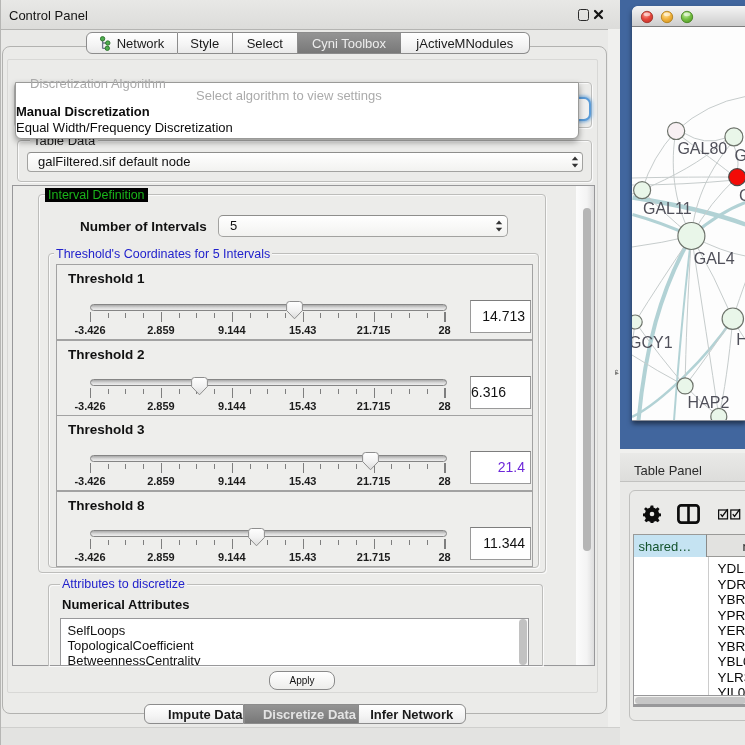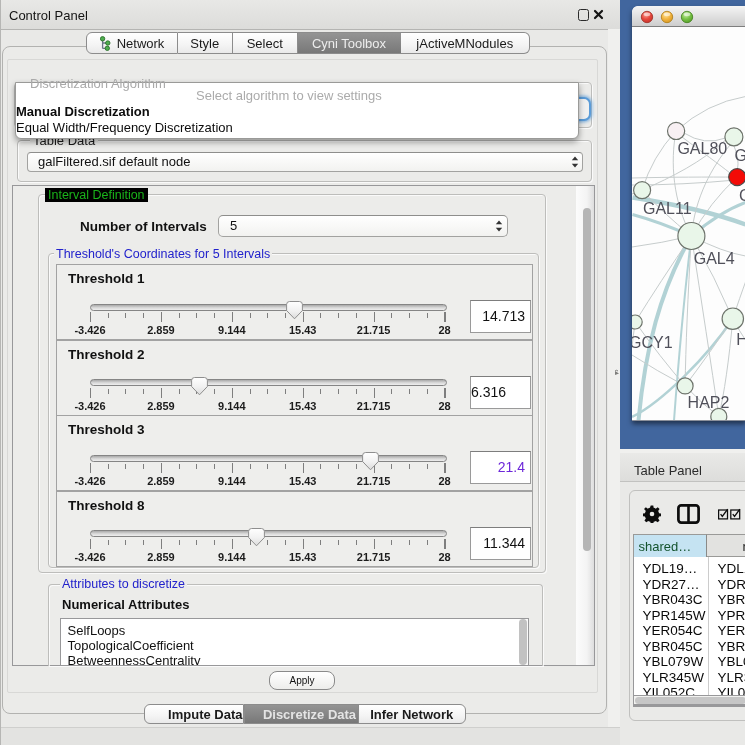--- a/index.html
+++ b/index.html
@@ -284,19 +284,18 @@
 <svg class="abs" style="left:717.5px;top:508px" width="24" height="12" viewBox="0 0 24 12">
     <rect x="0.6" y="2" width="8.9" height="8.9" fill="none" stroke="#0d0d0d" stroke-width="1.25"></rect>
     <path d="M2.6,6.2 L4.3,8.3 L9.7,1.2" stroke="#0d0d0d" stroke-width="1.35" fill="none"></path>
     <rect x="12.8" y="2" width="8.9" height="8.9" fill="none" stroke="#0d0d0d" stroke-width="1.25"></rect>
     <path d="M14.8,6.2 L16.5,8.3 L21.9,1.2" stroke="#0d0d0d" stroke-width="1.35" fill="none"></path>
   </svg>
 
 <div class="abs" style="left:632.5px;top:534px;width:74px;height:37px;background:#c5e3f2;border:1px solid #9a9a98;border-right:1px solid #8a8a88;font-size:13px;color:#14532d;text-align:left;line-height:23px;box-sizing:border-box;padding-left:5px">shared…</div>
 <div class="abs" style="left:706.5px;top:534px;width:112px;height:23px;background:#e2e2e0;border:1px solid #9a9a98;border-left:none;font-size:13px;color:#1a1a1a;box-sizing:border-box;line-height:23px;padding-left:36px">name</div>
 <div class="abs" style="left:632.5px;top:557px;width:112.5px;height:138px;background:#fff;border-left:1px solid #98989a;overflow:hidden">
-  <div style="position:absolute;left:9px;top:4px;font-size:13.5px;color:#0a0a0a;line-height:15.5px">YDL19…<br>YDR27…<br>YBR043C<br>YPR145W<br>YER054C<br>YBR045C<br>YBL079W<br>YLR345W<br>YIL052C</div>
   <div style="position:absolute;left:74px;top:0;width:1px;height:138px;background:#cccccc"></div>
   <div style="position:absolute;left:84px;top:4px;font-size:13.5px;color:#0a0a0a;line-height:15.5px">YDL194W<br>YDR277C<br>YBR043C<br>YPR145W<br>YER054C<br>YBR045C<br>YBL079W<br>YLR345W<br>YIL052C</div>
 </div>
 <div class="abs" style="left:632.5px;top:695px;width:112.5px;height:10px;background:#f2f2f0;border:1px solid #98989a;border-right:none;box-sizing:border-box"></div>
 <div class="abs" style="left:634.5px;top:696.5px;width:111px;height:7px;border-radius:4px;background:#c6c6c6"></div>
 <div class="abs" style="left:632.5px;top:705px;width:112.5px;height:2px;background:#98989a"></div>
 
 </body></html>

